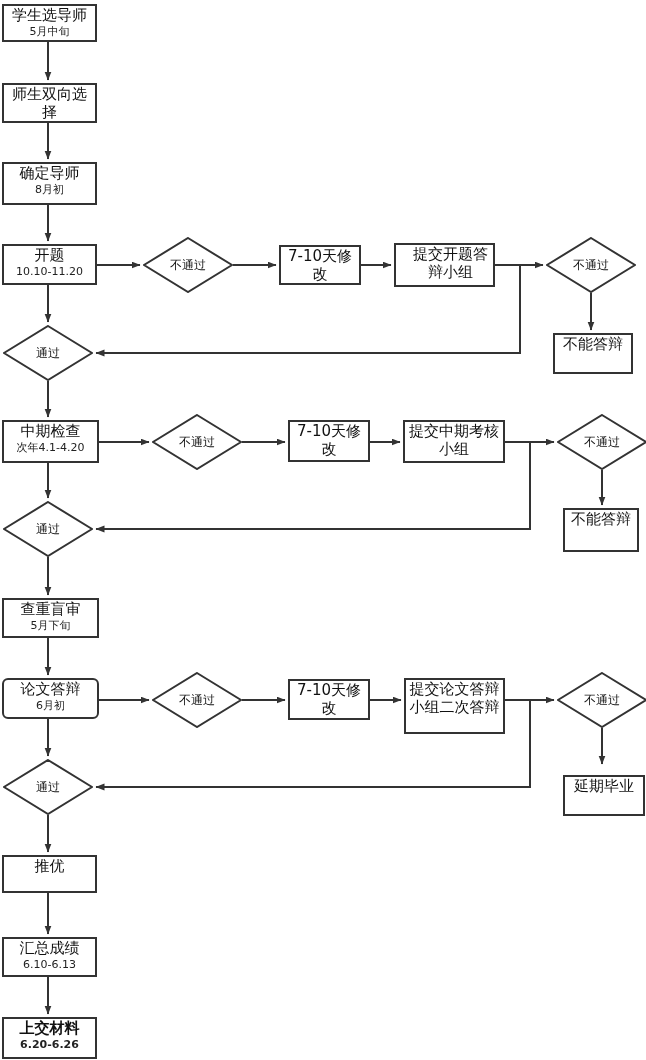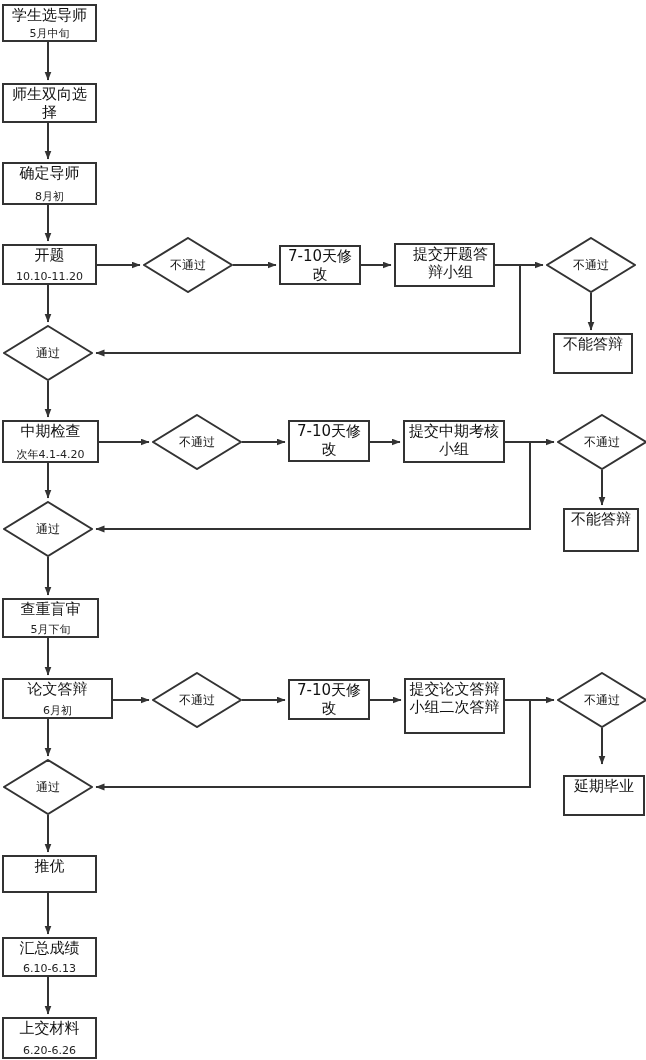--- a/index.html
+++ b/index.html
@@ -19,21 +19,21 @@
     pointer-events: none;
   }
   .box {
     position: absolute;
     box-sizing: border-box;
     background: #ffffff;
     border: 2px solid #333333;
     display: flex;
     flex-direction: column;
     align-items: center;
-    justify-content: space-between;
+    justify-content: flex-start;
     text-align: center;
     line-height: 1.2;
     z-index: 2;
   }
   .box .label { font-size: 15px; word-break: break-word; padding: 0 1px; }
   .box .sub { font-size: 11px; color: #222222; margin-top: 1px; white-space: nowrap; }
   .diamond {
     position: absolute;
     z-index: 2;
   }
@@ -46,24 +46,24 @@
     justify-content: center;
     font-size: 12px;
   }
   
   .n-select    { left: 2px;   top: 4px;    width: 95px;  height: 38px; }
   .n-mutual    { left: 2px;   top: 83px;   width: 95px;  height: 40px; }
   .n-confirm   { left: 2px;   top: 162px;  width: 95px;  height: 43px; }
   .n-proposal  { left: 2px;   top: 244px;  width: 95px;  height: 41px; }
   .n-midterm   { left: 2px;   top: 420px;  width: 97px;  height: 43px; }
   .n-plag      { left: 2px;   top: 598px;  width: 97px;  height: 40px; }
-  .n-defense   { left: 2px;   top: 678px;  width: 111px;  height: 41px; }
+  .n-defense   { left: 2px;   top: 678px;  width: 97px;  height: 41px; border-radius: 6px; }
   .n-tuiyou    { left: 2px;   top: 855px;  width: 95px;  height: 38px; }
   .n-grades    { left: 2px;   top: 937px;  width: 95px;  height: 40px; }
-  .n-materials { left: 2px;   top: 1017px; width: 95px;  height: 42px; }
+  .n-materials { left: 2px;   top: 1017px; width: 95px;  height: 42px; font-weight: bold; }
   
   .n-r1-revise    { left: 279px; top: 245px; width: 82px;  height: 40px; }
   .n-r1-submit    { left: 394px; top: 243px; width: 101px; height: 44px; padding-left: 12px; }
   .n-r1-nodefense { left: 553px; top: 333px; width: 80px;  height: 41px; }
   
   .n-r2-revise    { left: 288px; top: 420px; width: 82px;  height: 42px; }
   .n-r2-submit    { left: 403px; top: 420px; width: 102px; height: 43px; }
   .n-r2-nodefense { left: 563px; top: 508px; width: 76px;  height: 44px; }
   
   .n-r3-revise    { left: 288px; top: 679px; width: 82px;  height: 41px; }

